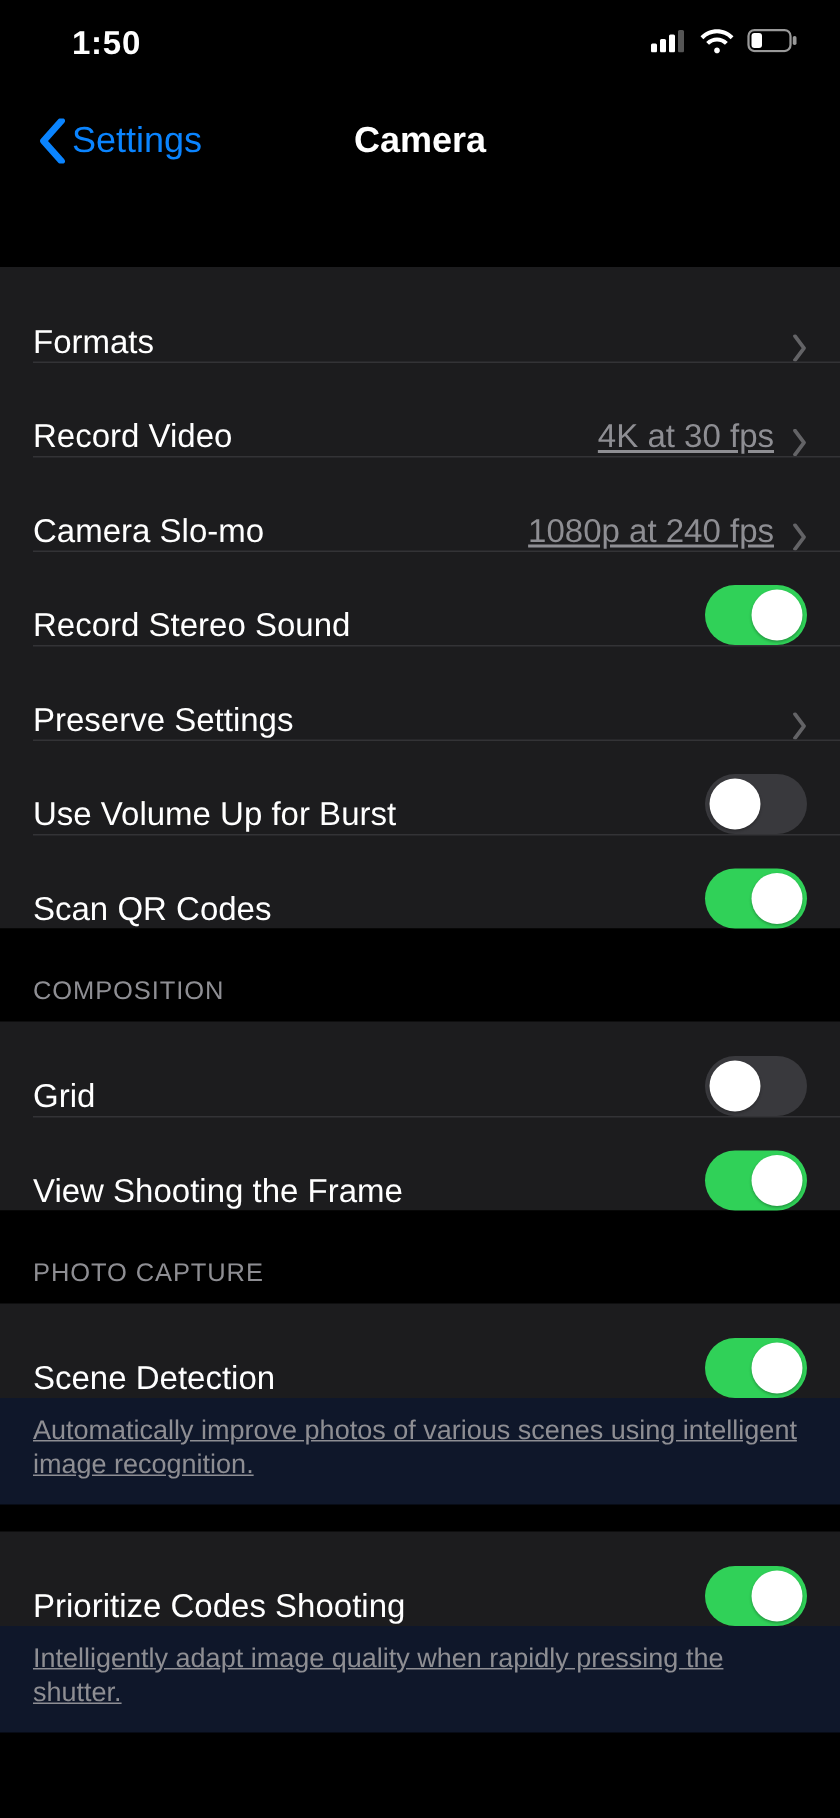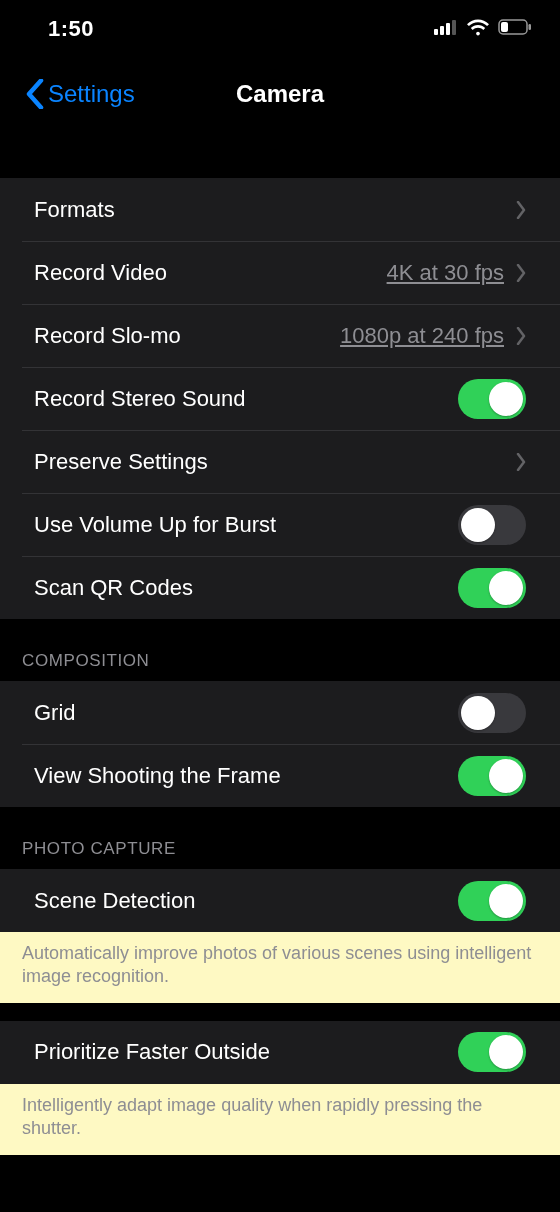--- a/index.html
+++ b/index.html
@@ -56,23 +56,23 @@
   }
   .spacer {
     height: 48px;
     background: #000;
   }
   .group {
     background: #1c1c1e;
   }
   .row {
     display: flex;
-    align-items: center;
+    align-items: flex-end;
     min-height: 63px;
-    padding: 0 34px;
+    padding: 0 22px;
     position: relative;
   }
   .row + .row::before {
     content: "";
     position: absolute;
     top: 0;
     left: 22px;
     right: 0;
     height: 1px;
     background: #333336;
@@ -120,21 +120,22 @@
     letter-spacing: 0.6px;
     color: #8e8e93;
     text-transform: uppercase;
     background: #000;
   }
   .section-footer {
     padding: 10px 22px 14px 22px;
     font-size: 18px;
     line-height: 1.3;
     color: #8e8e93;
-    background: #fef9c3;
+    background: #0f172a;
+    text-decoration: underline;
   }
   .fade-bottom {
     position: absolute;
     left: 0; right: 0; bottom: 0;
     height: 30px;
     background: linear-gradient(to bottom, rgba(0,0,0,0), #000);
     pointer-events: none;
   }
 </style>
 </head>
@@ -188,21 +189,21 @@
       </svg>
   </div>
   <div class="row">
     <div class="row-label">Record Video</div>
     <div class="row-value">4K at 30 fps</div>
     <svg class="chevron" viewBox="0 0 10 18">
         <path d="M2 1 L8 9 L2 17" stroke="#636366" stroke-width="2.5" fill="none" stroke-linecap="round" stroke-linejoin="round"></path>
       </svg>
   </div>
   <div class="row">
-    <div class="row-label">Record Slo-mo</div>
+    <div class="row-label">Camera Slo-mo</div>
     <div class="row-value">1080p at 240 fps</div>
     <svg class="chevron" viewBox="0 0 10 18">
         <path d="M2 1 L8 9 L2 17" stroke="#636366" stroke-width="2.5" fill="none" stroke-linecap="round" stroke-linejoin="round"></path>
       </svg>
   </div>
   <div class="row">
     <div class="row-label">Record Stereo Sound</div>
     <div class="toggle toggle-on">
         <div class="knob"></div>
       </div>
@@ -249,21 +250,21 @@
     <div class="row-label">Scene Detection</div>
     <div class="toggle toggle-on">
         <div class="knob"></div>
       </div>
   </div>
 </div>
 <div class="section-footer">Automatically improve photos of various scenes using intelligent image recognition.</div>
 
 <div class="group" style="margin-top:18px;">
   <div class="row">
-    <div class="row-label">Prioritize Faster Outside</div>
+    <div class="row-label">Prioritize Codes Shooting</div>
     <div class="toggle toggle-on">
         <div class="knob"></div>
       </div>
   </div>
 </div>
 <div class="section-footer">Intelligently adapt image quality when rapidly pressing the shutter.</div>
 
 <div class="fade-bottom"></div>
 
 </body></html>

